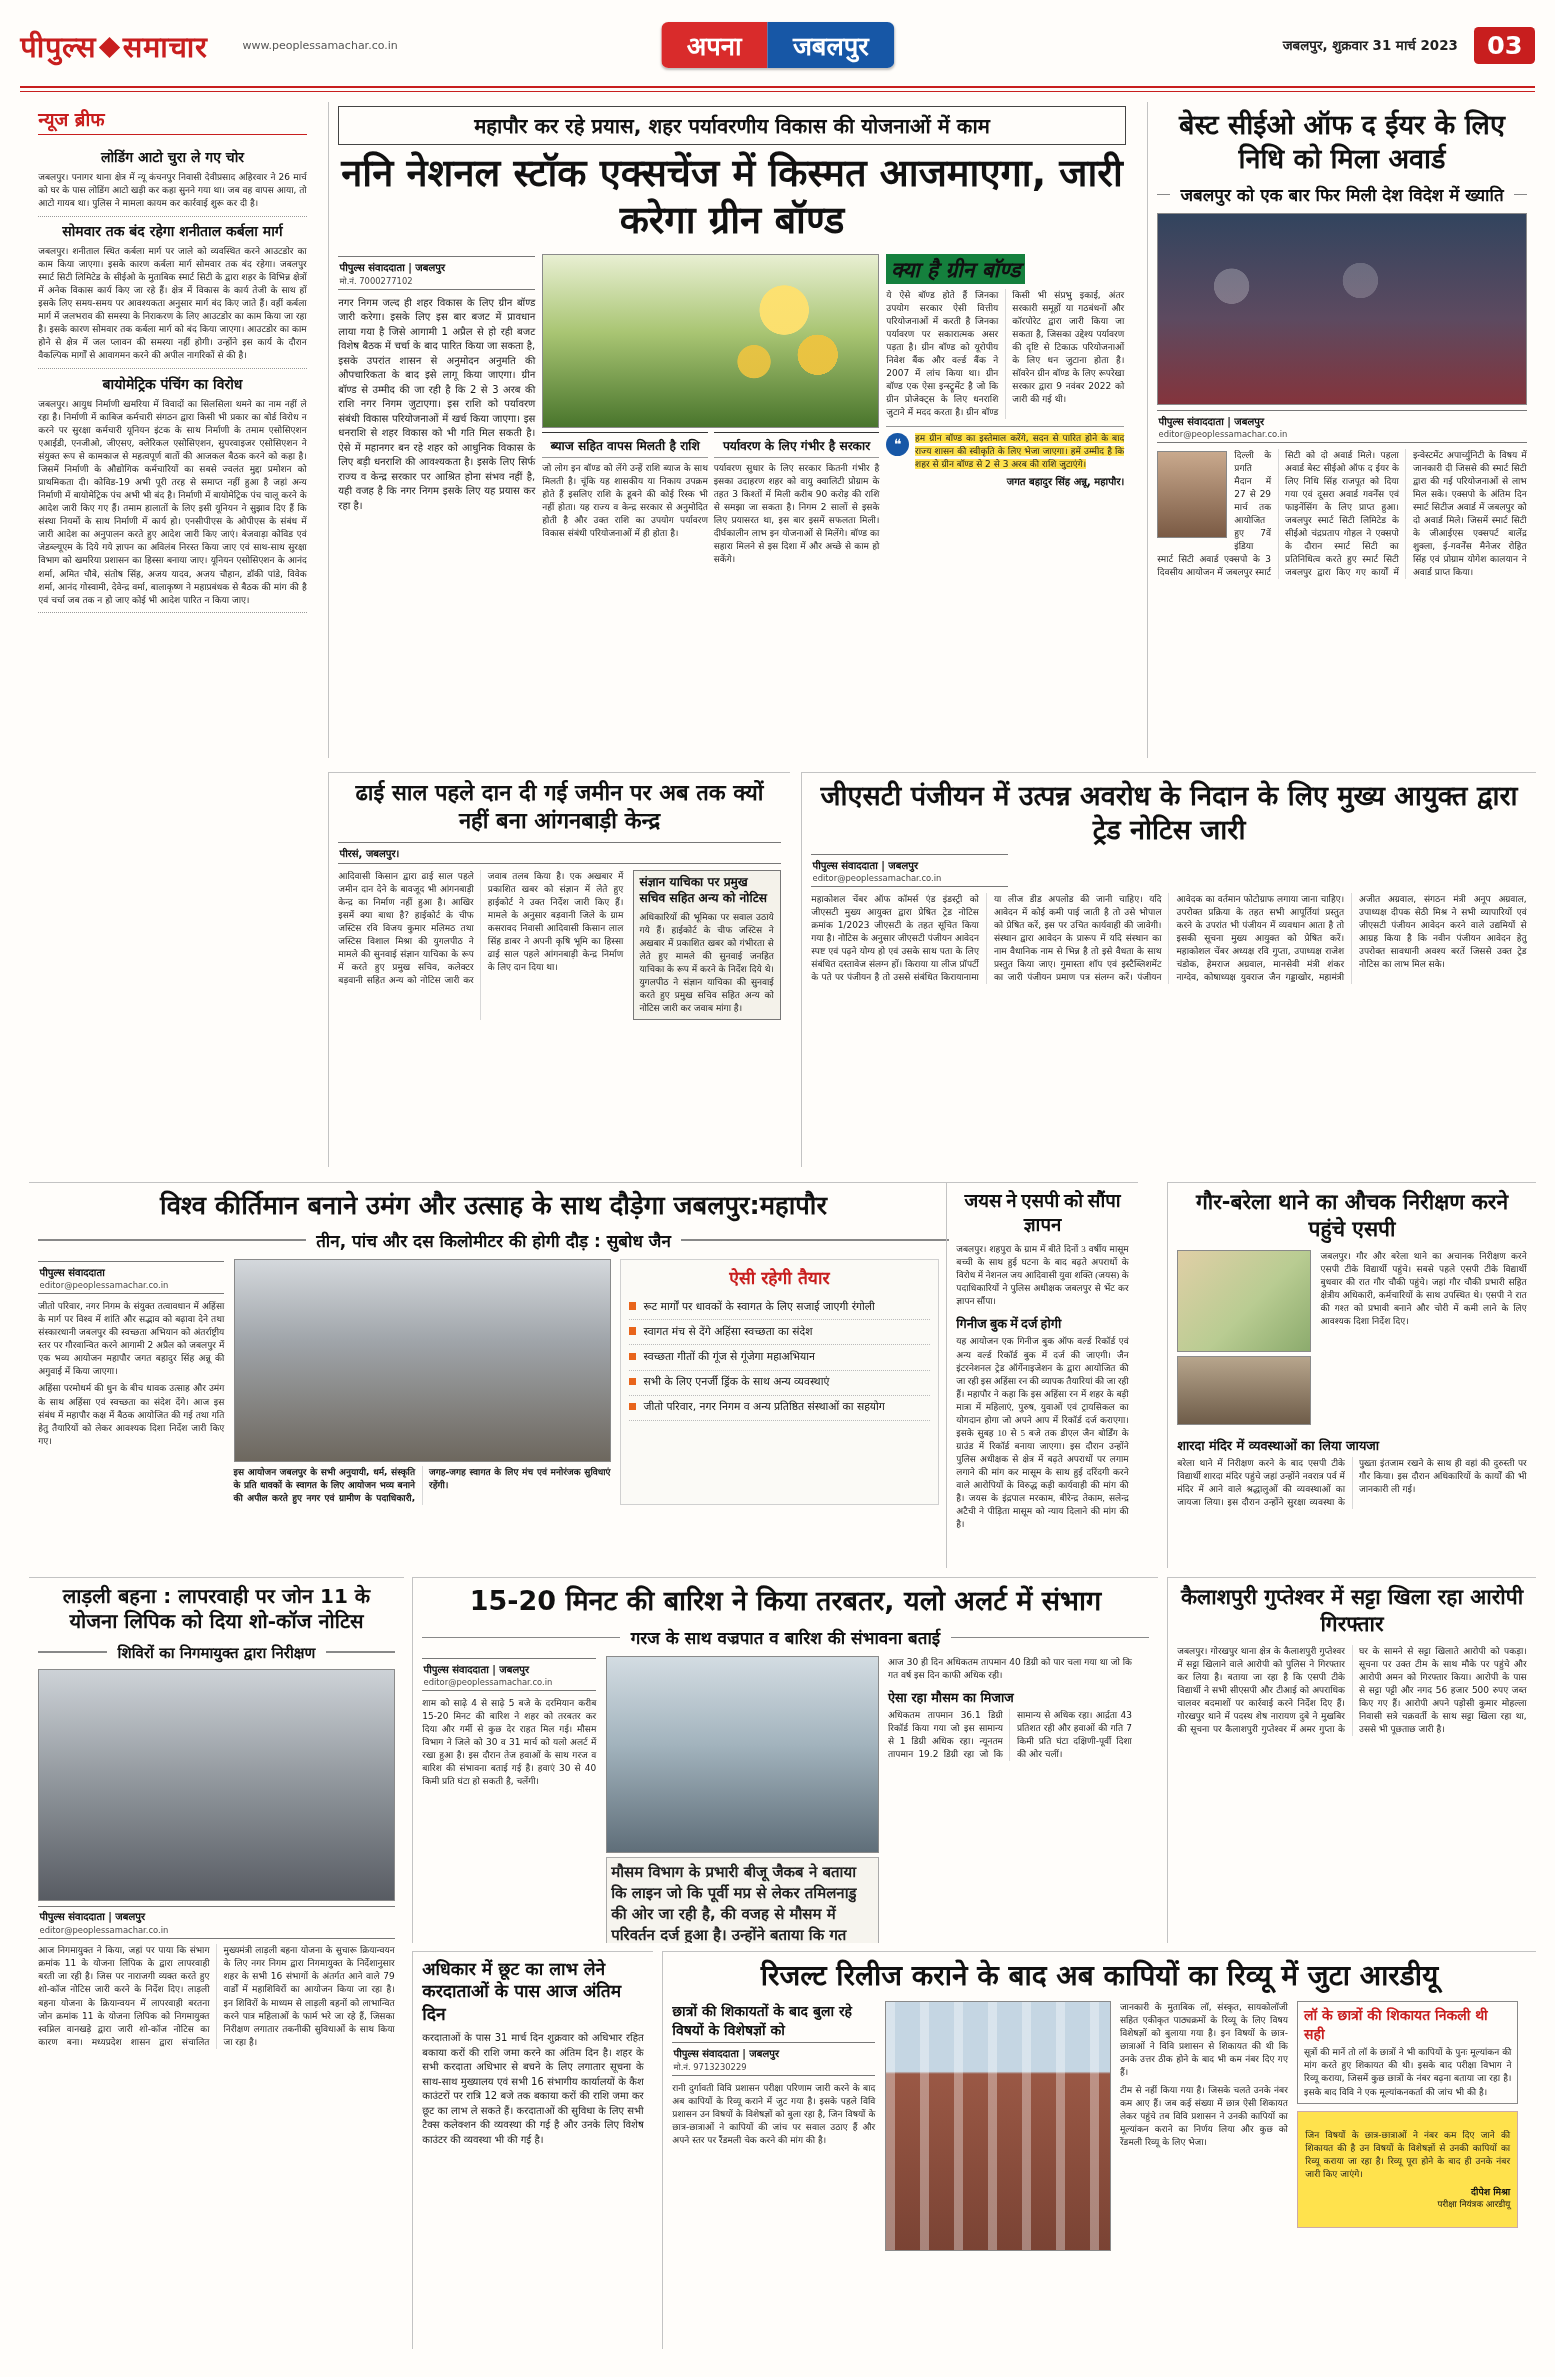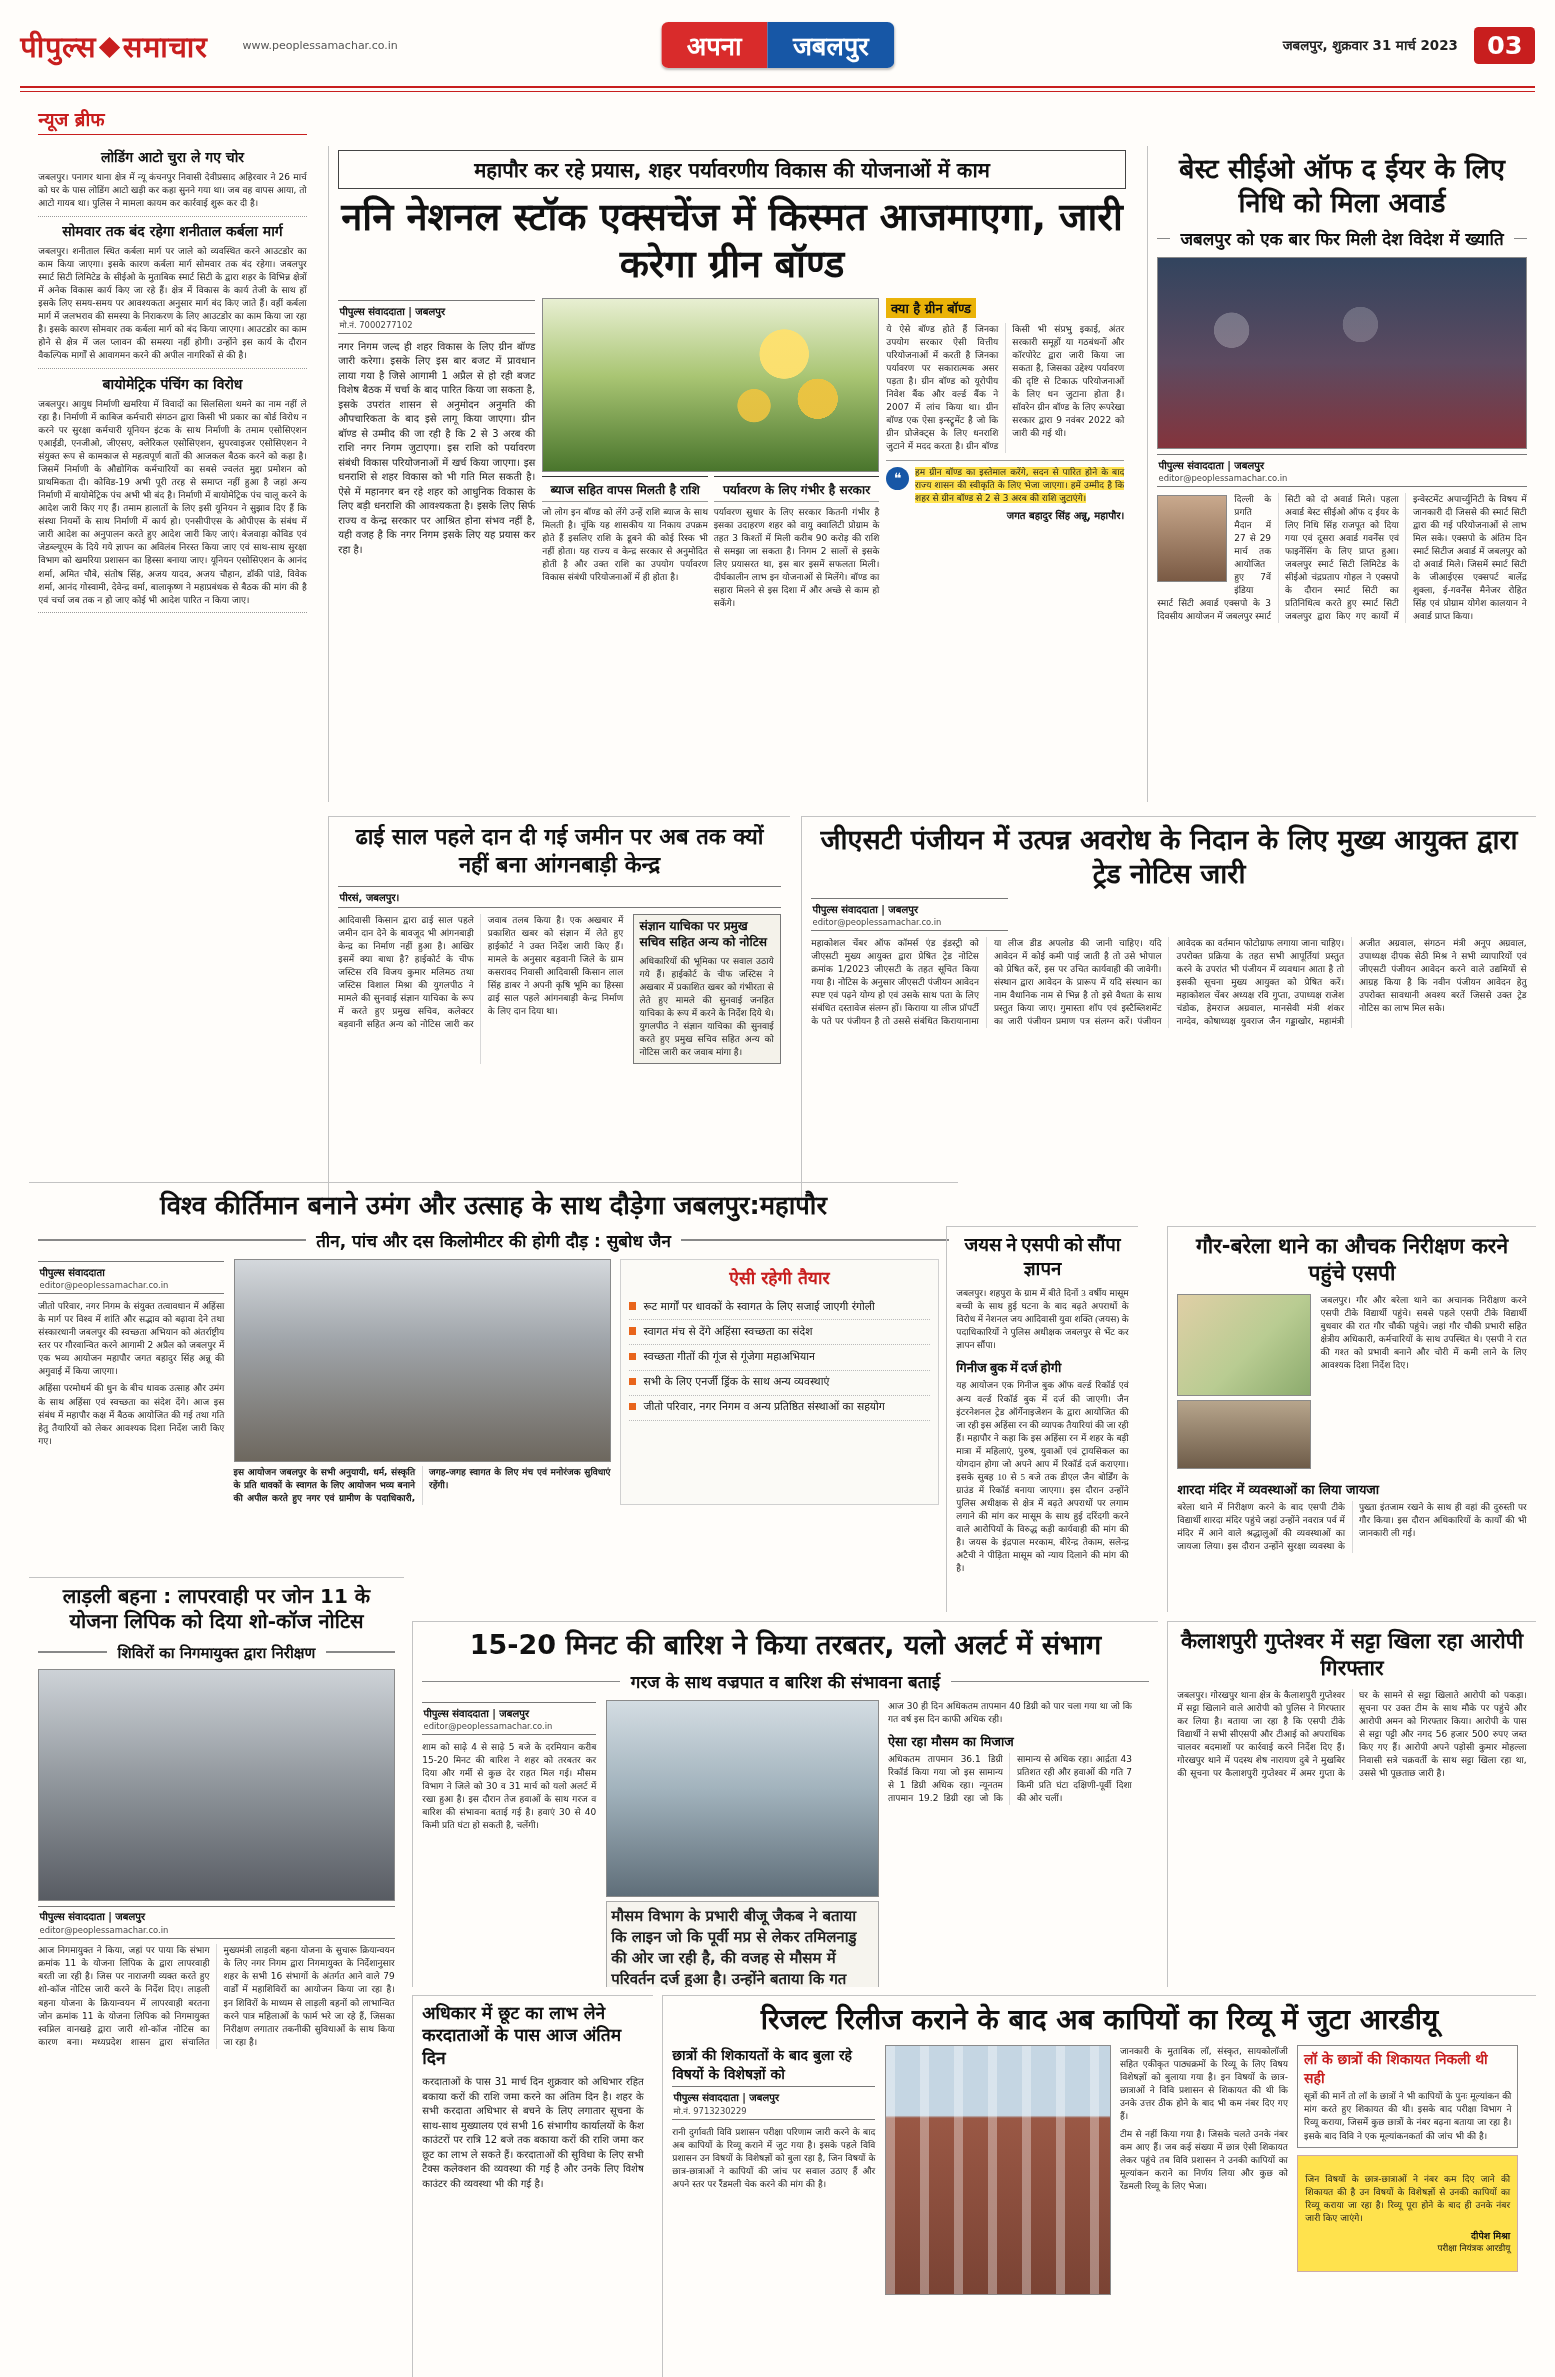--- a/index.html
+++ b/index.html
@@ -17,21 +17,21 @@
   .website { font-size:11px; color:#555; margin-left:35px; }
   .edition-pill { position:absolute; left:50%; transform:translateX(-50%); display:flex; border-radius:7px; overflow:hidden; font-weight:bold; font-size:25.6px; color:#fff; box-shadow:0 1.2px 2.3px rgba(0,0,0,.25); }
   .ed-l { background:#d92b2b; padding:5.8px 25.6px; }
   .ed-r { background:#1757a6; padding:5.8px 25.6px; }
   .dateline { margin-left:auto; font-size:13.4px; color:#222; font-weight:bold; }
   .pageno { margin-left:16.3px; background:#c81e1e; color:#fff; font-size:25.6px; font-weight:bold; padding:3.5px 12.8px; border-radius:4.6px; }
   .mast-rule { position:absolute; left:20.3px; top:86px; width:1515px; height:5.8px; border-top:2.9px solid #c81e1e; border-bottom:1.2px solid #c81e1e; }
 
   
   .art { position:absolute; overflow:hidden; padding:3.5px 9.3px 5.8px 9.3px; }
-  .bL { border-left:0.6px solid #c3c3c3;margin-top:44px; }
+  .bL { border-left:0.6px solid #c3c3c3; }
   .bT { border-top:0.6px solid #c3c3c3; }
   .kicker { font-size:20.3px; font-weight:bold; text-align:center; padding:4.6px 2.3px; border:0.6px solid #444; margin-bottom:5.8px; }
   .hl-xl { font-size:38px; font-weight:bold; text-align:center; line-height:1.22; margin:3.5px 0 10.5px; }
   .hl-lg { font-size:27px; font-weight:bold; text-align:center; line-height:1.25; margin:2.3px 0 8.1px; }
   .hl-md { font-size:22px; font-weight:bold; text-align:center; line-height:1.28; margin:2.3px 0 7px; }
   .hl-sm { font-size:18.6px; font-weight:bold; line-height:1.3; margin:2.3px 0 5.8px; }
   .subhead { font-size:17px; font-weight:bold; text-align:center; margin:1.2px 0 7px; display:flex; align-items:center; gap:10.5px; justify-content:center; }
   .subhead::before,.subhead::after { content:""; flex:1; height:1.2px; background:#888; }
   .crosshead { font-size:12.8px; font-weight:bold; margin:5.8px 0 3.5px; }
   .body { font-size:10px; line-height:1.45; text-align:justify; color:#1c1c1c; }
@@ -67,21 +67,21 @@
   .caption { font-size:15px; line-height:1.4; font-weight:bold; color:#222; border:0.6px solid #aaa; padding:3.5px 4.6px; background:#f6f4ee; }
 
   
   .gb-row { display:flex; gap:7px; }
   .gb-c1 { width:197px; flex:none; }
   .gb-c2 { width:337px; flex:none; }
   .gb-c3 { width:238px; flex:none; }
   .gb-boxes { display:flex; gap:5.8px; }
   .subbox { flex:1; border-top:1.7px solid #333; padding-top:4px; }
   .subbox h3 { font-size:12.2px; text-align:center; border-bottom:0.6px solid #999; padding-bottom:2.9px; margin-bottom:3.5px; }
-  .what-title { font-size:13px; font-weight:bold; margin-bottom:4.6px; background:#eab308; display:inline-block; padding:1.2px 4.6px; }
+  .what-title { font-size:21px; font-weight:bold; margin-bottom:4.6px; background:#15803d; display:inline-block; padding:1.2px 4.6px;font-style:italic; }
   .quote { margin-top:7px; border-top:0.6px solid #999; padding-top:4.6px; }
   .quote-icon { display:inline-block; width:23px; height:23px; border-radius:50%; background:#1757a6; color:#fff; font-size:14px; text-align:center; line-height:23px; float:left; margin:1.2px 5.8px 2.3px 0; }
   .hl-y { background:#ffe24d; }
   .quote-attr { font-size:10px; font-weight:bold; text-align:right; margin-top:3.5px; }
 
   
   .notice-box { width:148px; flex:none; border:0.6px solid #777; padding:4.6px 5.8px; background:#f4f2ea; }
   .notice-box h3 { font-size:12.2px; line-height:1.3; margin-bottom:3.5px; }
 
   

